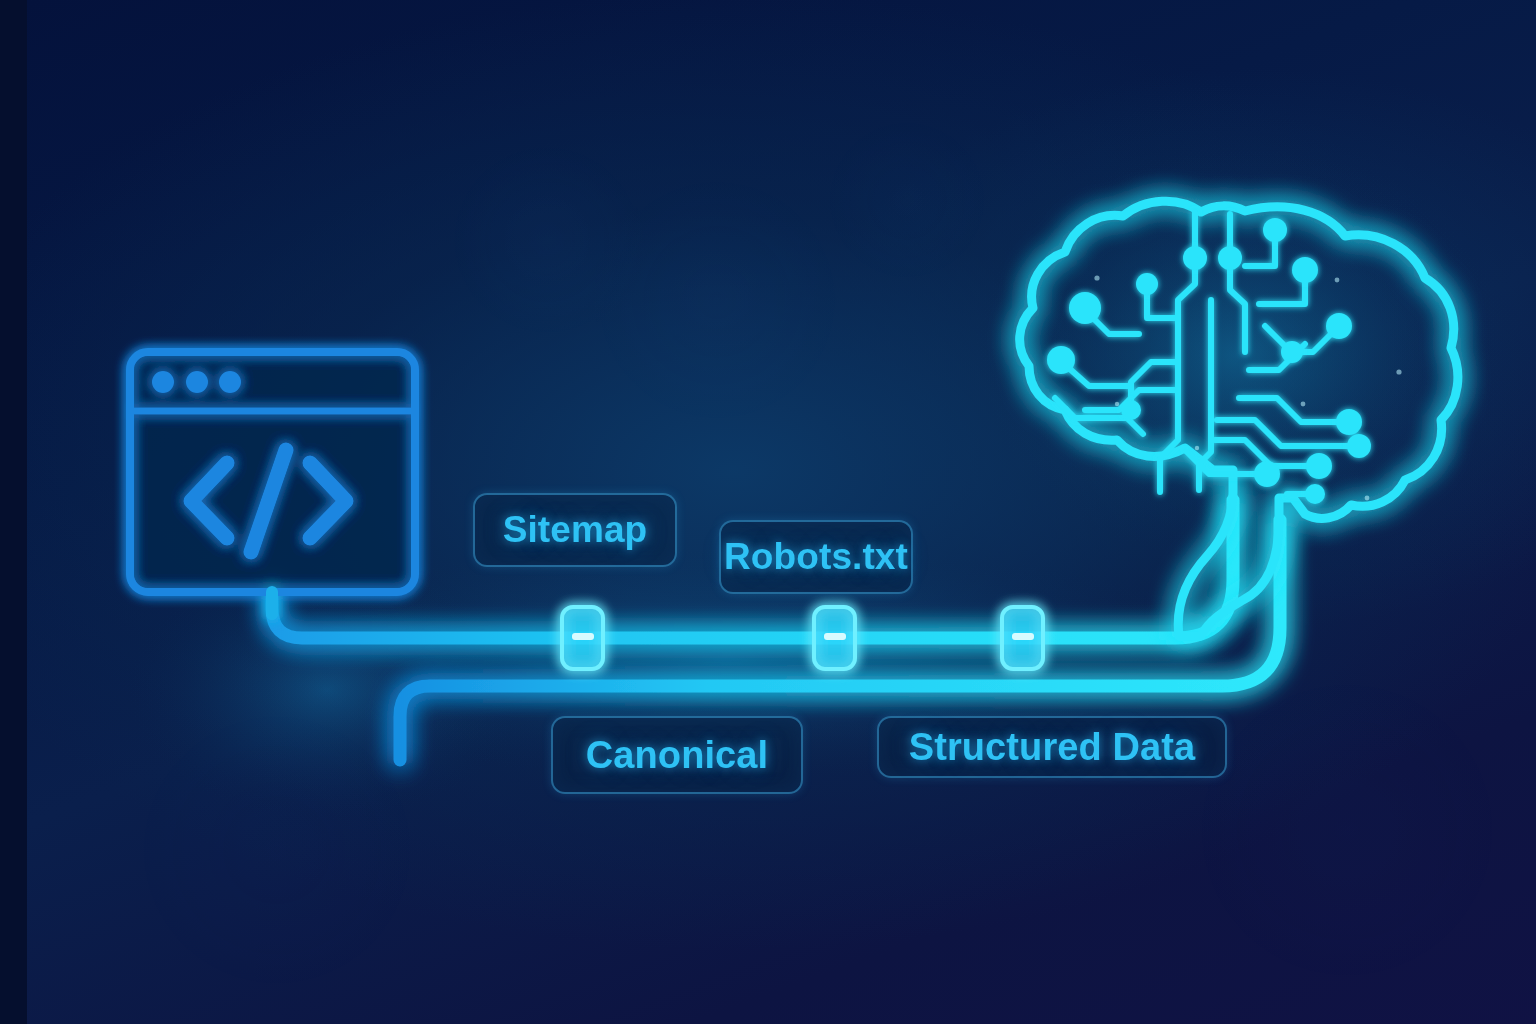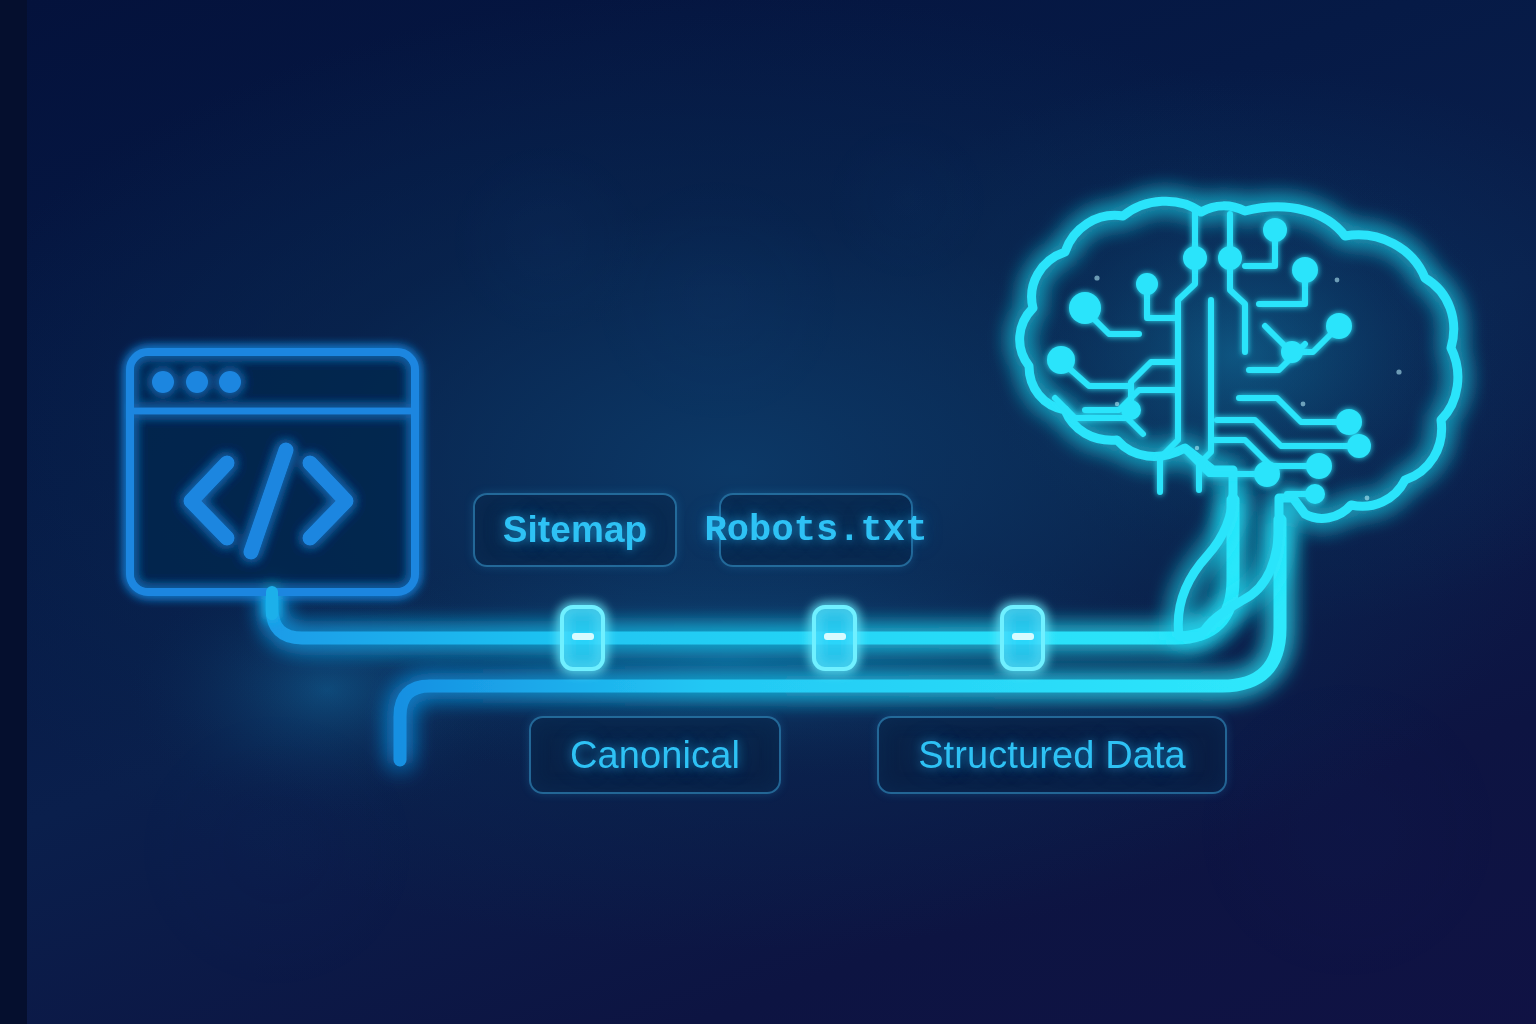--- a/index.html
+++ b/index.html
@@ -49,23 +49,23 @@
     background: rgba(7,34,66,0.50);
     box-shadow:
       0 0 10px rgba(40,170,235,0.22),
       inset 0 0 18px rgba(10,50,95,0.45);
     color: #2ec2f5;
     letter-spacing: 0.1px;
     white-space: nowrap;
     text-shadow: 0 0 10px rgba(40,190,250,0.55), 0 0 22px rgba(30,150,230,0.35);
   }
   .badge-sitemap      { left: 446px; top: 493px;  width: 204px; height: 74px; font-size: 37px; font-weight: 700; }
-  .badge-robots       { left: 692px; top: 493px;  width: 194px; height: 74px; font-size: 37px; font-weight: 700; font-family: Liberation Mono, monospace; }
-  .badge-canonical    { left: 502px; top: 716px;  width: 252px; height: 78px; font-size: 38px; font-weight: 400; }
-  .badge-structured   { left: 850px; top: 716px;  width: 350px; height: 78px; font-size: 38px; font-weight: 400; }
+  .badge-robots       { left: 692px; top: 520px;  width: 194px; height: 74px; font-size: 37px; font-weight: 700; }
+  .badge-canonical    { left: 524px; top: 716px;  width: 252px; height: 78px; font-size: 38px; font-weight: 700; }
+  .badge-structured   { left: 850px; top: 716px;  width: 350px; height: 62px; font-size: 38px; font-weight: 700; }
 
   .badge-label { pointer-events: none; }
 </style>
 </head>
 <body>
 
 <div id="stage">
 
   <div id="texture"></div>
 

